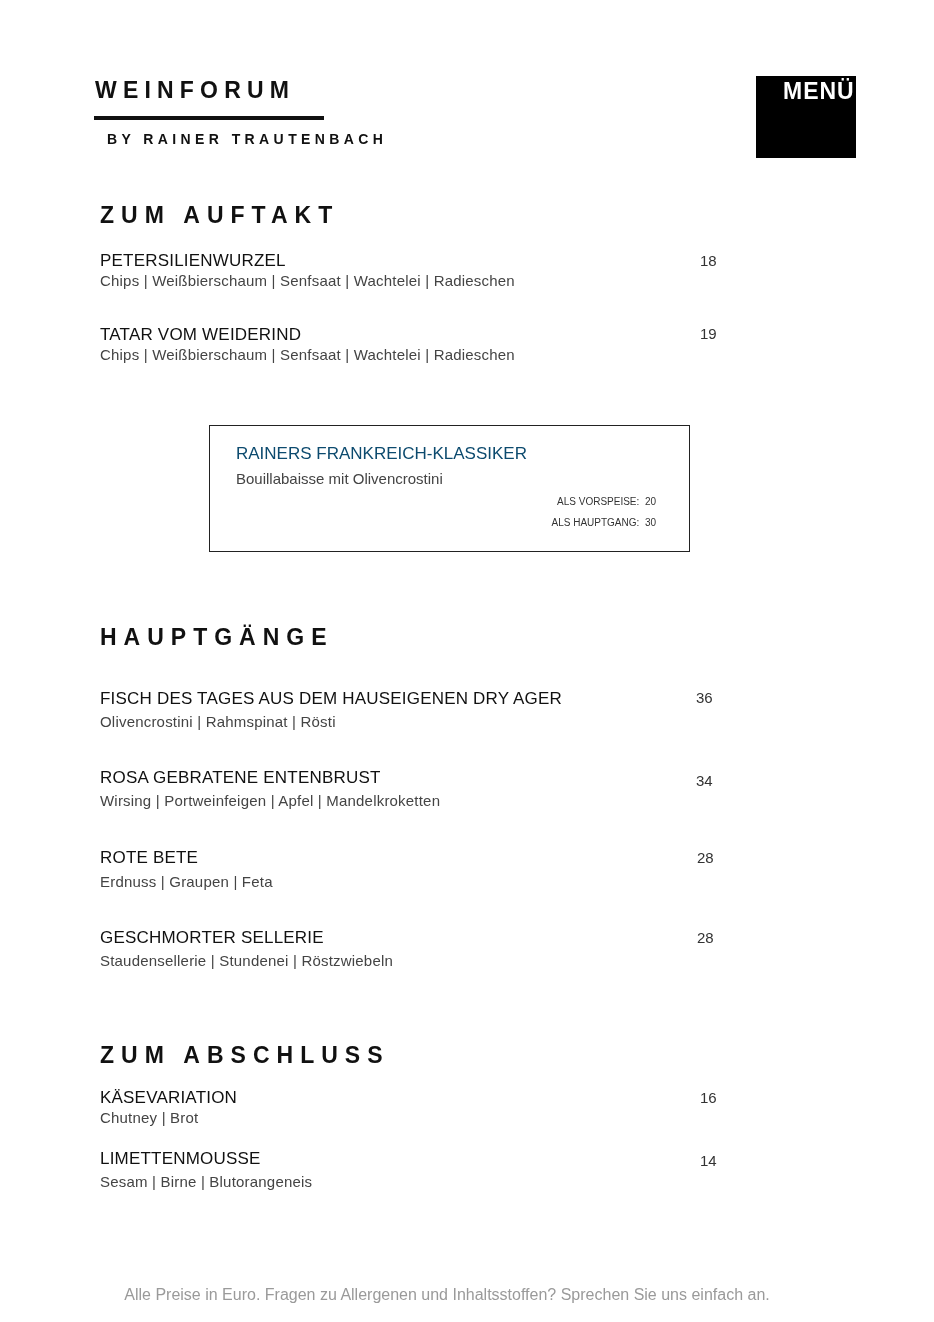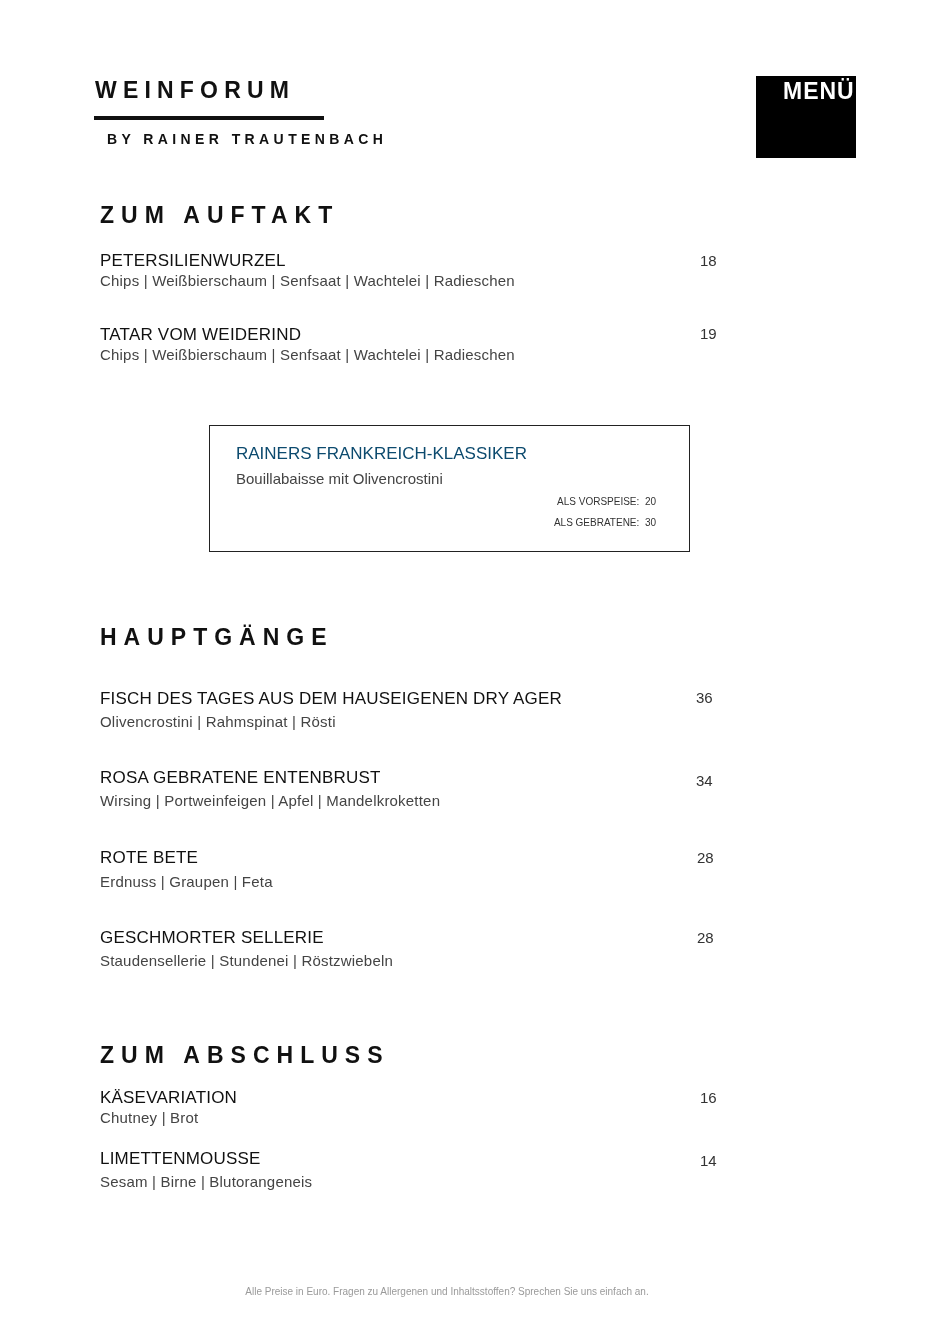--- a/index.html
+++ b/index.html
@@ -13,21 +13,21 @@
               display: flex; justify-content: flex-start; padding-left: 27px; box-sizing: border-box;
               font-weight: 700; font-size: 23px; line-height: 31px; letter-spacing: 1px; }
   .section-title { left: 100px; font-size: 23px; font-weight: 700; letter-spacing: 7px; color: #111; }
   .item-name { left: 100px; font-size: 17px; color: #111; letter-spacing: 0.2px; }
   .item-desc { left: 100px; font-size: 15px; color: #444; letter-spacing: 0.2px; }
   .item-price { font-size: 15px; color: #333; }
   .special-box { left: 209px; top: 418px; width: 481px; height: 127px; border: 1.5px solid #222; box-sizing: border-box; }
   .special-name { left: 236px; top: 437px; font-size: 17px; color: #0c4a6e; }
   .special-desc { left: 236px; top: 463px; font-size: 15px; color: #444; }
   .special-row { right: 278px; font-size: 10px; color: #333; }
-  .footer { left: 0; width: 894px; top: 1279px; text-align: center; font-size: 10px; color: #9a9a9a; }
+  .footer { left: 0; width: 894px; top: 1279px; text-align: center; font-size: 16px; color: #9a9a9a; }
 </style>
 </head>
 <body>
 
 <div class="abs brand-title">WEINFORUM</div>
 <div class="abs brand-rule"></div>
 <div class="abs brand-sub">BY RAINER TRAUTENBACH</div>
 <div class="abs menu-box">
   <span>ME</span>
   <span>NÜ</span>
@@ -44,21 +44,21 @@
 <div class="abs item-price" style="top:318px; left:700px">19</div>
 
 <div class="abs special-box"></div>
 <div class="abs special-name">RAINERS FRANKREICH-KLASSIKER</div>
 <div class="abs special-desc">Bouillabaisse mit Olivencrostini</div>
 <div class="abs special-row" style="top:489px">
   <span>ALS VORSPEISE:</span>&nbsp;
   <span>20</span>
 </div>
 <div class="abs special-row" style="top:510px">
-  <span>ALS GEBRATENE:</span>&nbsp;
+  <span>ALS HAUPTGANG:</span>&nbsp;
   <span>30</span>
 </div>
 
 <div class="abs section-title" style="top:617px">HAUPTGÄNGE</div>
 
 <div class="abs item-name" style="top:682px">FISCH DES TAGES AUS DEM HAUSEIGENEN DRY AGER</div>
 <div class="abs item-desc" style="top:706px">Olivencrostini | Rahmspinat | Rösti</div>
 <div class="abs item-price" style="top:682px; left:696px">36</div>
 
 <div class="abs item-name" style="top:761px">ROSA GEBRATENE ENTENBRUST</div>

